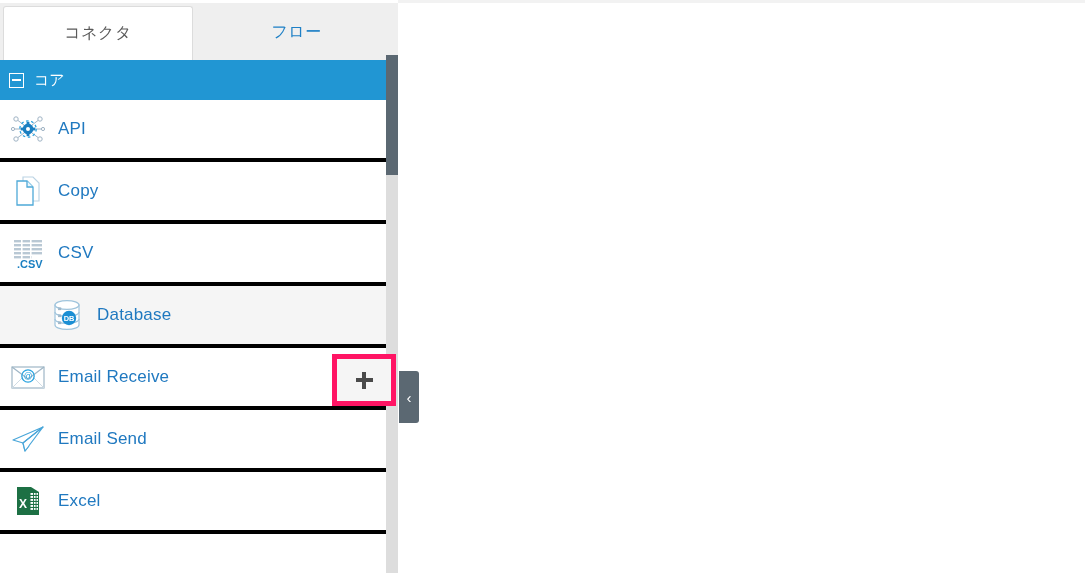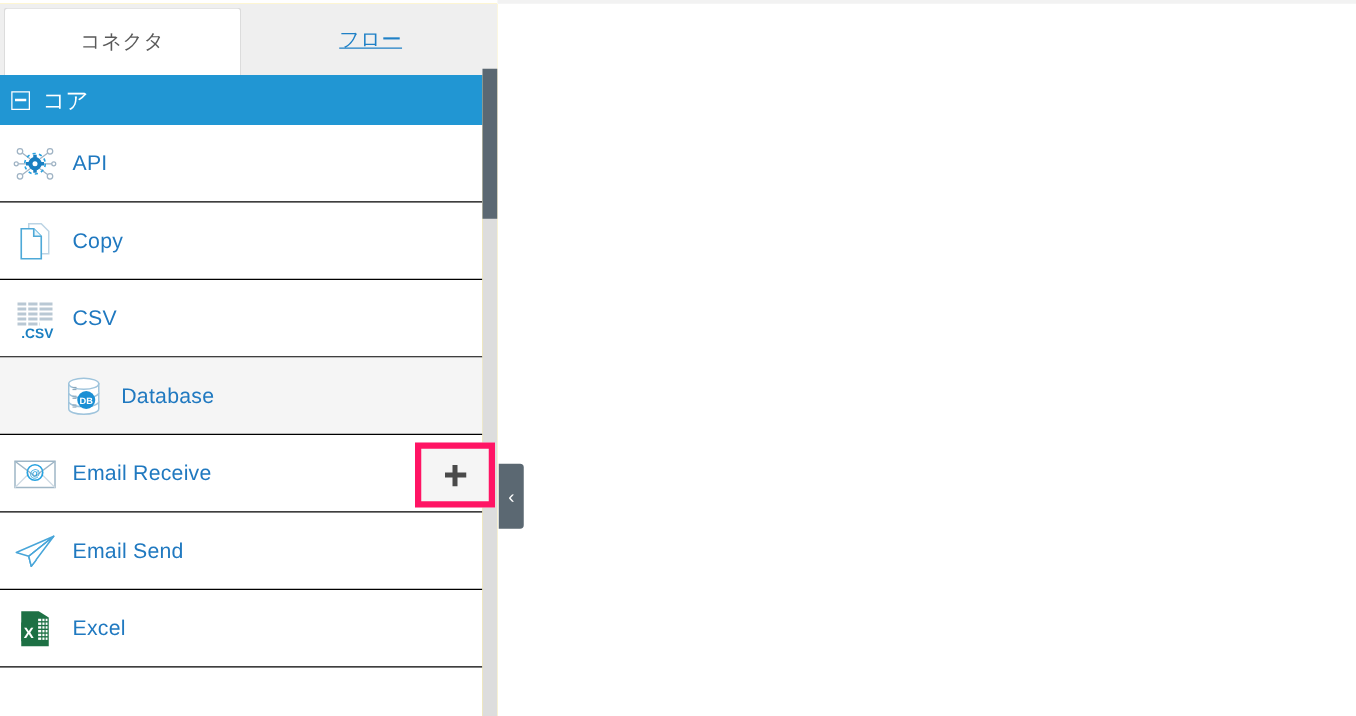--- a/index.html
+++ b/index.html
@@ -61,35 +61,34 @@
     border-radius: 3px 3px 0 0;
     color: #5a5a5a;
     height: 54px;
   }
   .tab.inactive {
     left: 195px;
     width: 203px;
     background: #efefef;
     color: #1f80c6;
     border: none;
-    text-decoration: underline;
   }
 
   
   #group-header {
     position: absolute;
     left: 0;
     top: 57px;
     width: 386px;
     height: 40px;
     background: #2196d3;
     display: flex;
     align-items: center;
     color: #ffffff;
-    font-size: 18px;
+    font-size: 15px;
     box-sizing: border-box;
     padding-left: 9px;
     cursor: pointer;
     user-select: none;
   }
   .collapse-box {
     width: 13px;
     height: 13px;
     border: 1.6px solid #ffffff;
     position: relative;
@@ -115,21 +114,21 @@
     width: 386px;
     height: 476px;
     overflow: hidden;
     background: #ffffff;
   }
   .conn-row {
     position: relative;
     height: 62px;
     display: flex;
     align-items: center;
-    border-bottom: 1px solid #000000;
+    border-bottom: 4px solid #000000;
     box-sizing: border-box;
     cursor: pointer;
   }
   .conn-row.hovered { background: #f5f5f5; padding-left: 39px; }
 
   .conn-icon {
     width: 44px;
     margin-left: 6px;
     height: 40px;
     flex: 0 0 auto;

